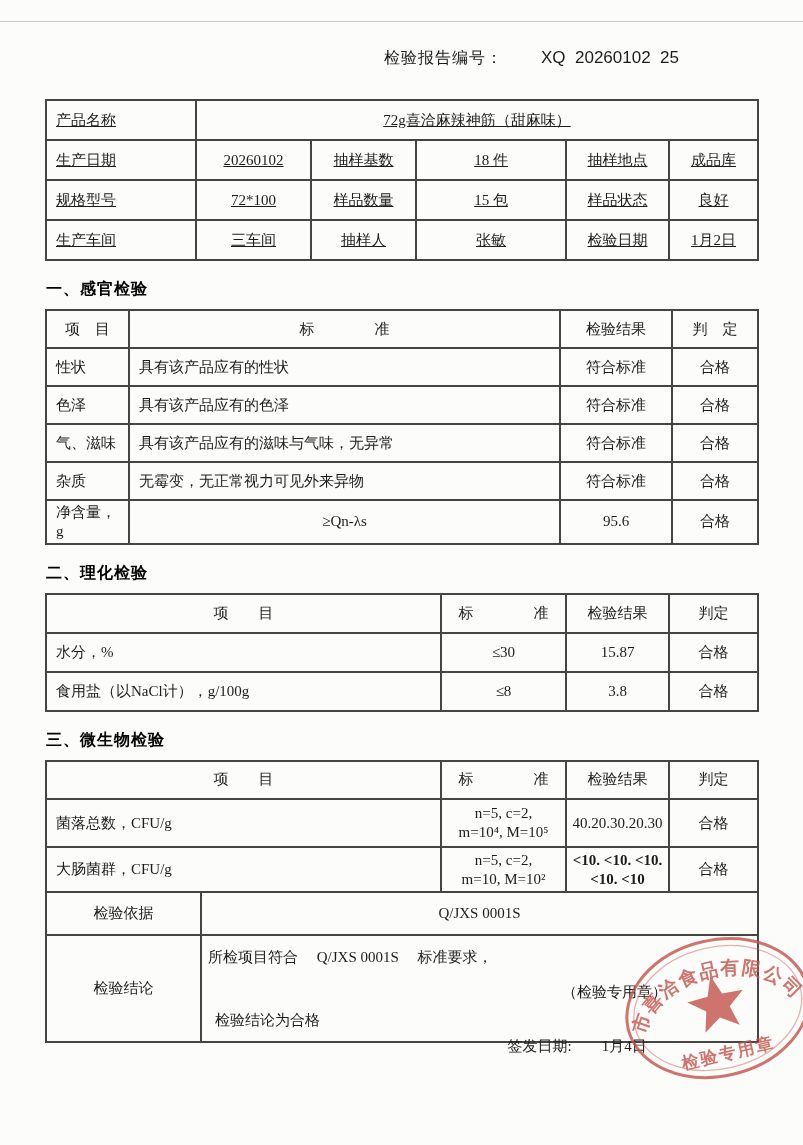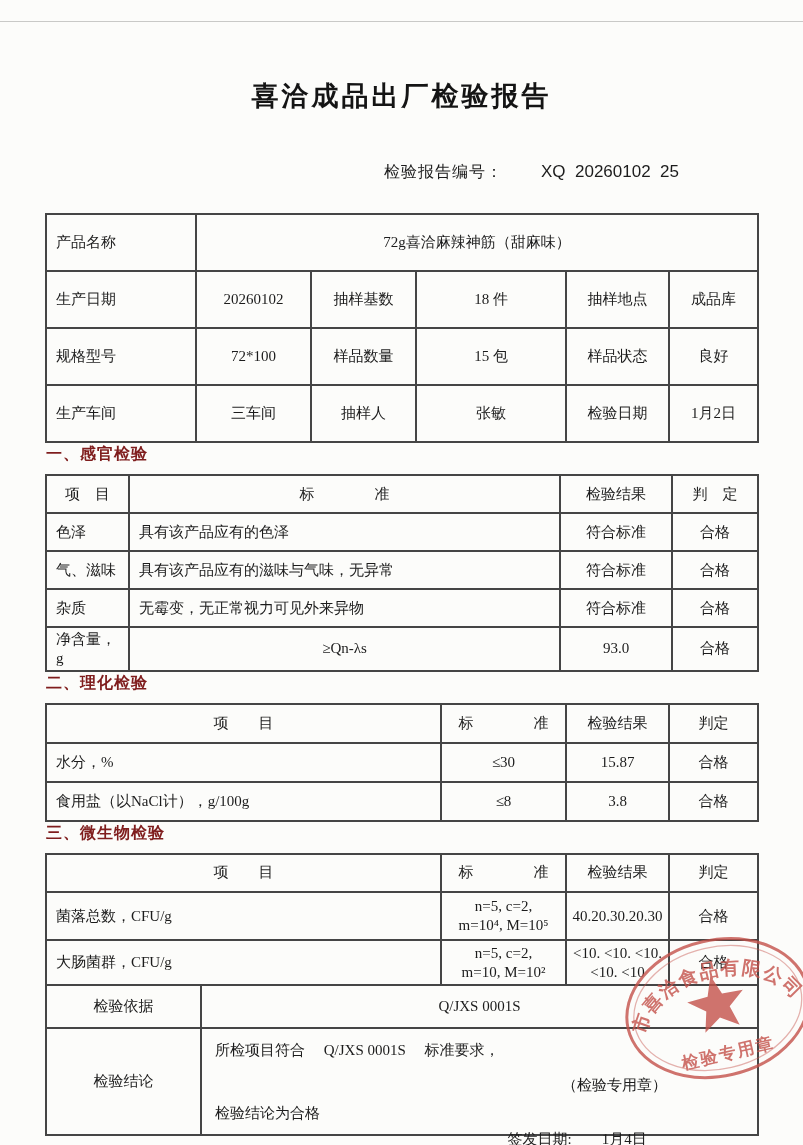--- a/index.html
+++ b/index.html
@@ -46,59 +46,58 @@
   }
   td {
     border:2px solid #454545;
     text-align:center;
     vertical-align:middle;
     padding:2px 6px;
     line-height:1.25;
   }
   td.left { text-align:left; padding-left:9px; }
   .info-table { margin-top:12px; }
-  .info-table td { height:57px; }
+  .info-table td { height:40px;text-decoration:underline; }
   .section-heading {
     font-family:"Liberation Sans", sans-serif;
     font-weight:bold;
     font-size:16px;
     letter-spacing:1px;
-    margin:1px 0 9px 1px;
-    color:#7f1d1d;
+    margin:18px 0 9px 1px;
+    color:#000000;
   }
   .sensory-table td { height:38px; }
   .pc-table td { height:39px; }
   .micro-table td.hrow { height:38px; }
   .micro-table td.mrow { height:45px; }
   .micro-table td.brow { height:43px;margin-top:12px; }
   .pre-line { white-space:pre-line; }
   .concl-cell { height:105px; padding:0; }
   .concl-inner { position:relative; width:100%; height:105px; font-size:15px; }
-  .concl-line1 { position:absolute; left:13px; top:12px; white-space:pre; }
+  .concl-line1 { position:absolute; left:6px; top:12px; white-space:pre; }
   .concl-line2 { position:absolute; left:13px; top:47px;margin-top:28px; }
   .seal-note   { position:absolute; left:360px; top:47px; }
   .issue-line  { position:absolute; left:253px; top:82px; white-space:pre; }
   .issue-line .issue-value { margin-left:30px; }
   .stamp {
     position:absolute;
     left:612px; top:933px;
     width:212px; height:152px;
     transform:rotate(-13deg);
     opacity:0.8;
     pointer-events:none;
   }
   .stamp svg { display:block; }
 </style>
 </head>
 <body>
 
 <div class="page">
   <div class="scan-line-top"></div>
 
-  <div class="title">喜洽成品出厂检验报告</div>
 
   <div class="report-no">
     <span class="label">检验报告编号：</span><span class="value">XQ  20260102  25</span>
   </div>
 
   <div class="content">
 
     <table class="info-table">
       <colgroup>
           <col style="width:150px">
@@ -149,41 +148,47 @@
           <col style="width:86px">
         </colgroup>
       <tbody>
           <tr>
         <td>项　目</td>
         <td>标　　　　准</td>
         <td>检验结果</td>
         <td>判　定</td>
       </tr>
       <tr>
+        <td class="left">性状</td>
+        <td class="left">具有该产品应有的性状</td>
+        <td>符合标准</td>
+        <td>合格</td>
+      </tr>
+      <tr>
         <td class="left">色泽</td>
         <td class="left">具有该产品应有的色泽</td>
         <td>符合标准</td>
         <td>合格</td>
       </tr>
       <tr>
         <td class="left">气、滋味</td>
         <td class="left">具有该产品应有的滋味与气味，无异常</td>
         <td>符合标准</td>
         <td>合格</td>
       </tr>
       <tr>
         <td class="left">杂质</td>
         <td class="left">无霉变，无正常视力可见外来异物</td>
         <td>符合标准</td>
         <td>合格</td>
       </tr>
       <tr>
         <td class="left">净含量，g</td>
         <td>≥Qn-λs</td>
-        <td>93.0</td>
+        <td>95.6</td>
         <td>合格</td>
       </tr>
     </tbody>
       </table>
 
     <div class="section-heading">二、理化检验</div>
     <table class="pc-table">
       <colgroup>
           <col style="width:395px">
           <col style="width:125px">
@@ -232,21 +237,21 @@
         <td class="left mrow" colspan="2">菌落总数，CFU/g</td>
         <td class="pre-line mrow">n=5, c=2,
 m=10⁴, M=10⁵</td>
         <td class="mrow" style="padding:14px 1px;">40.20.30.20.30</td>
         <td class="mrow">合格</td>
       </tr>
       <tr>
         <td class="left mrow" colspan="2">大肠菌群，CFU/g</td>
         <td class="pre-line mrow">n=5, c=2,
 m=10, M=10²</td>
-        <td class="mrow" style="padding:2px 4px;">&lt;10. &lt;10. &lt;10. &lt;10. &lt;10</td>
+        <td class="mrow" style="padding:2px 4px;font-weight:bold;">&lt;10. &lt;10. &lt;10. &lt;10. &lt;10</td>
         <td class="mrow">合格</td>
       </tr>
       <tr>
         <td class="brow">检验依据</td>
         <td class="brow" colspan="4">Q/JXS 0001S</td>
       </tr>
       <tr>
         <td>检验结论</td>
         <td colspan="4" class="concl-cell">
           <div class="concl-inner">

